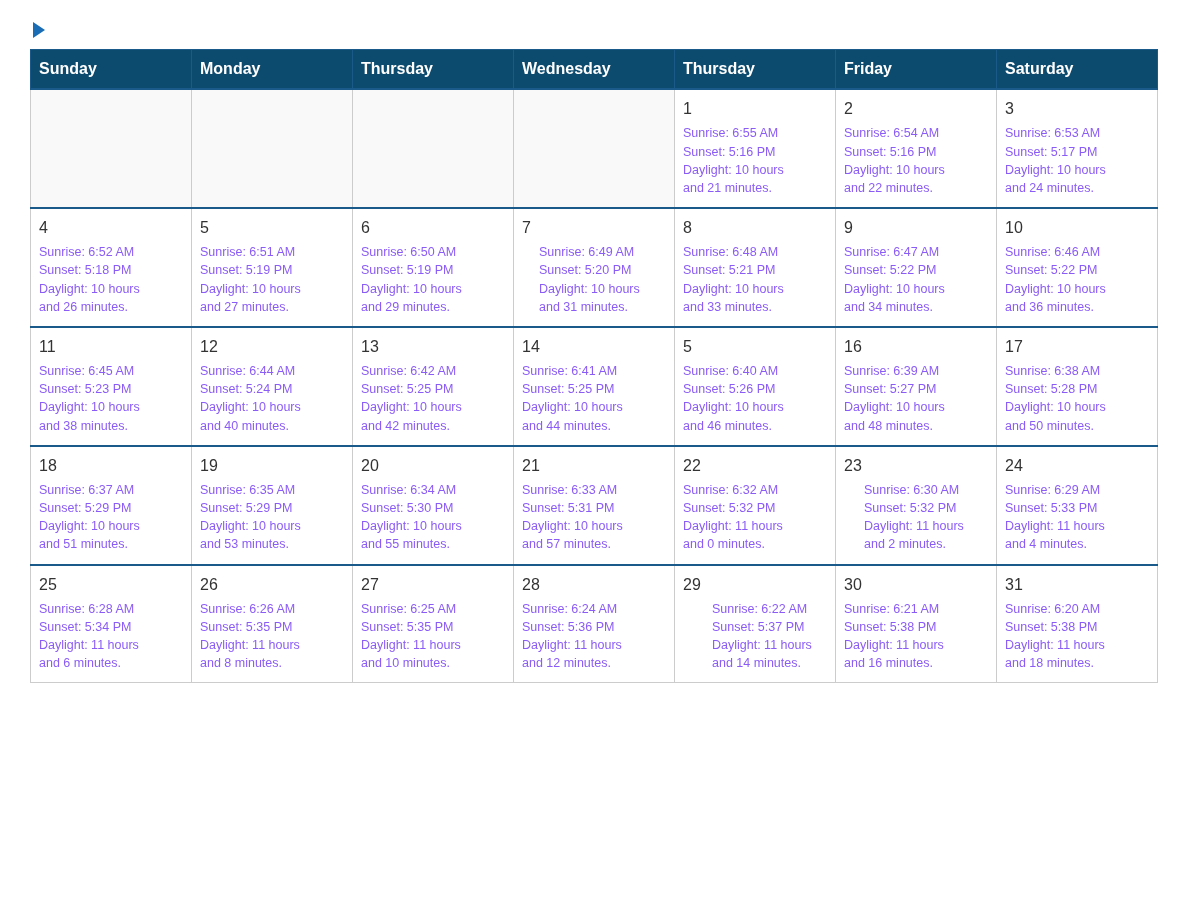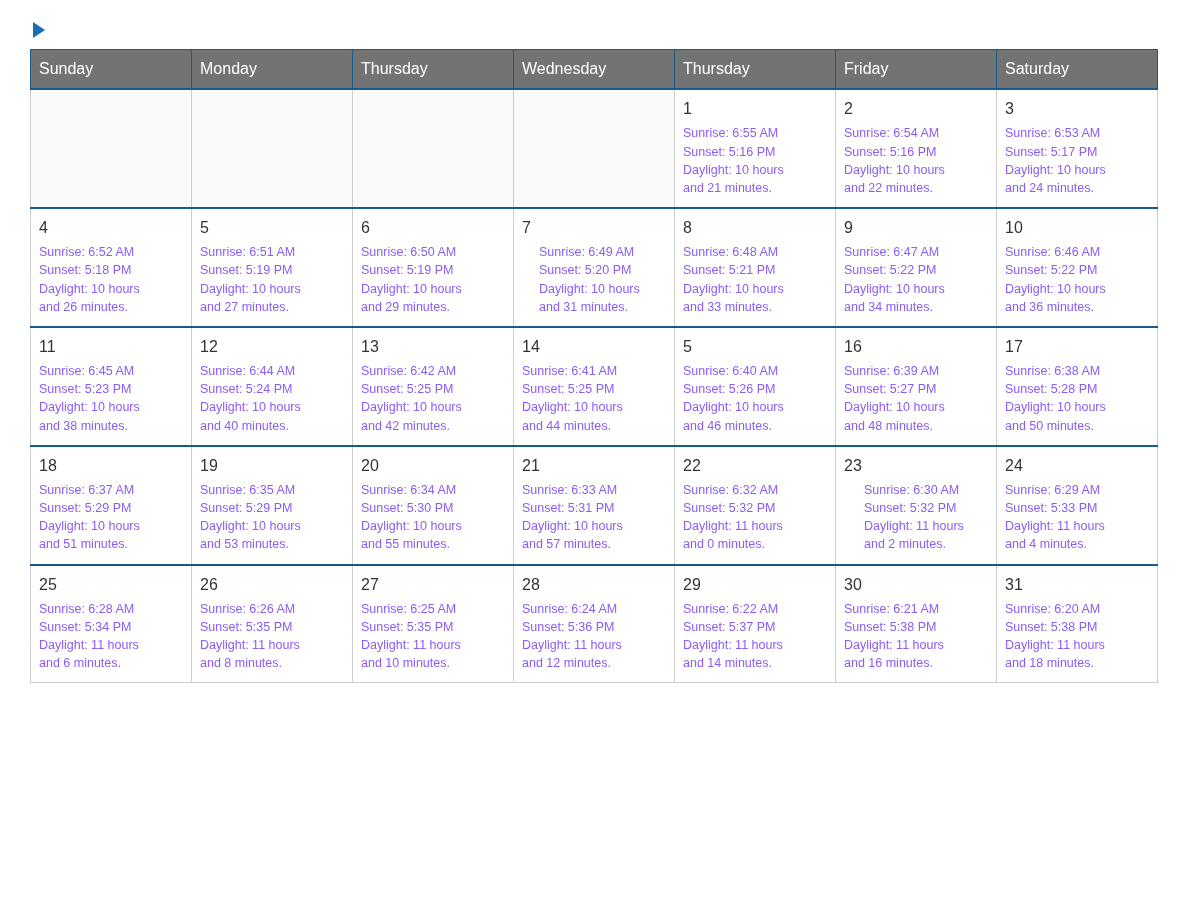--- a/index.html
+++ b/index.html
@@ -36,24 +36,24 @@
       font-size: 22px;
       color: #555;
       margin-top: 4px;
     }
     .calendar {
       width: 100%;
       border-collapse: collapse;
       margin-top: 12px;
     }
     .calendar th {
-      background-color: #737373;
+      background-color: #0c4a6e;
       color: #ffffff;
       font-size: 16px;
-      font-weight: normal;
+      font-weight: bold;
       padding: 10px 8px;
       text-align: left;
       border: 1px solid #1a5a8a;
     }
     .calendar td {
       vertical-align: top;
       padding: 8px 8px 10px 8px;
       border: 1px solid #cccccc;
       width: 14.28%;
       font-size: 13px;
@@ -352,21 +352,21 @@
         </td>
         <td>
           <span class="day-number">28</span>
           <div class="day-info" style="white-space: pre-line;">Sunrise: 6:24 AM
 Sunset: 5:36 PM
 Daylight: 11 hours
 and 12 minutes.</div>
         </td>
         <td>
           <span class="day-number">29</span>
-          <div class="day-info" style="white-space: pre-line;">Sunrise: 6:22 AM
+          <div class="day-info" style="white-space: pre-line; margin-left: 29px;">Sunrise: 6:22 AM
 Sunset: 5:37 PM
 Daylight: 11 hours
 and 14 minutes.</div>
         </td>
         <td>
           <span class="day-number">30</span>
           <div class="day-info" style="white-space: pre-line;">Sunrise: 6:21 AM
 Sunset: 5:38 PM
 Daylight: 11 hours
 and 16 minutes.</div>

